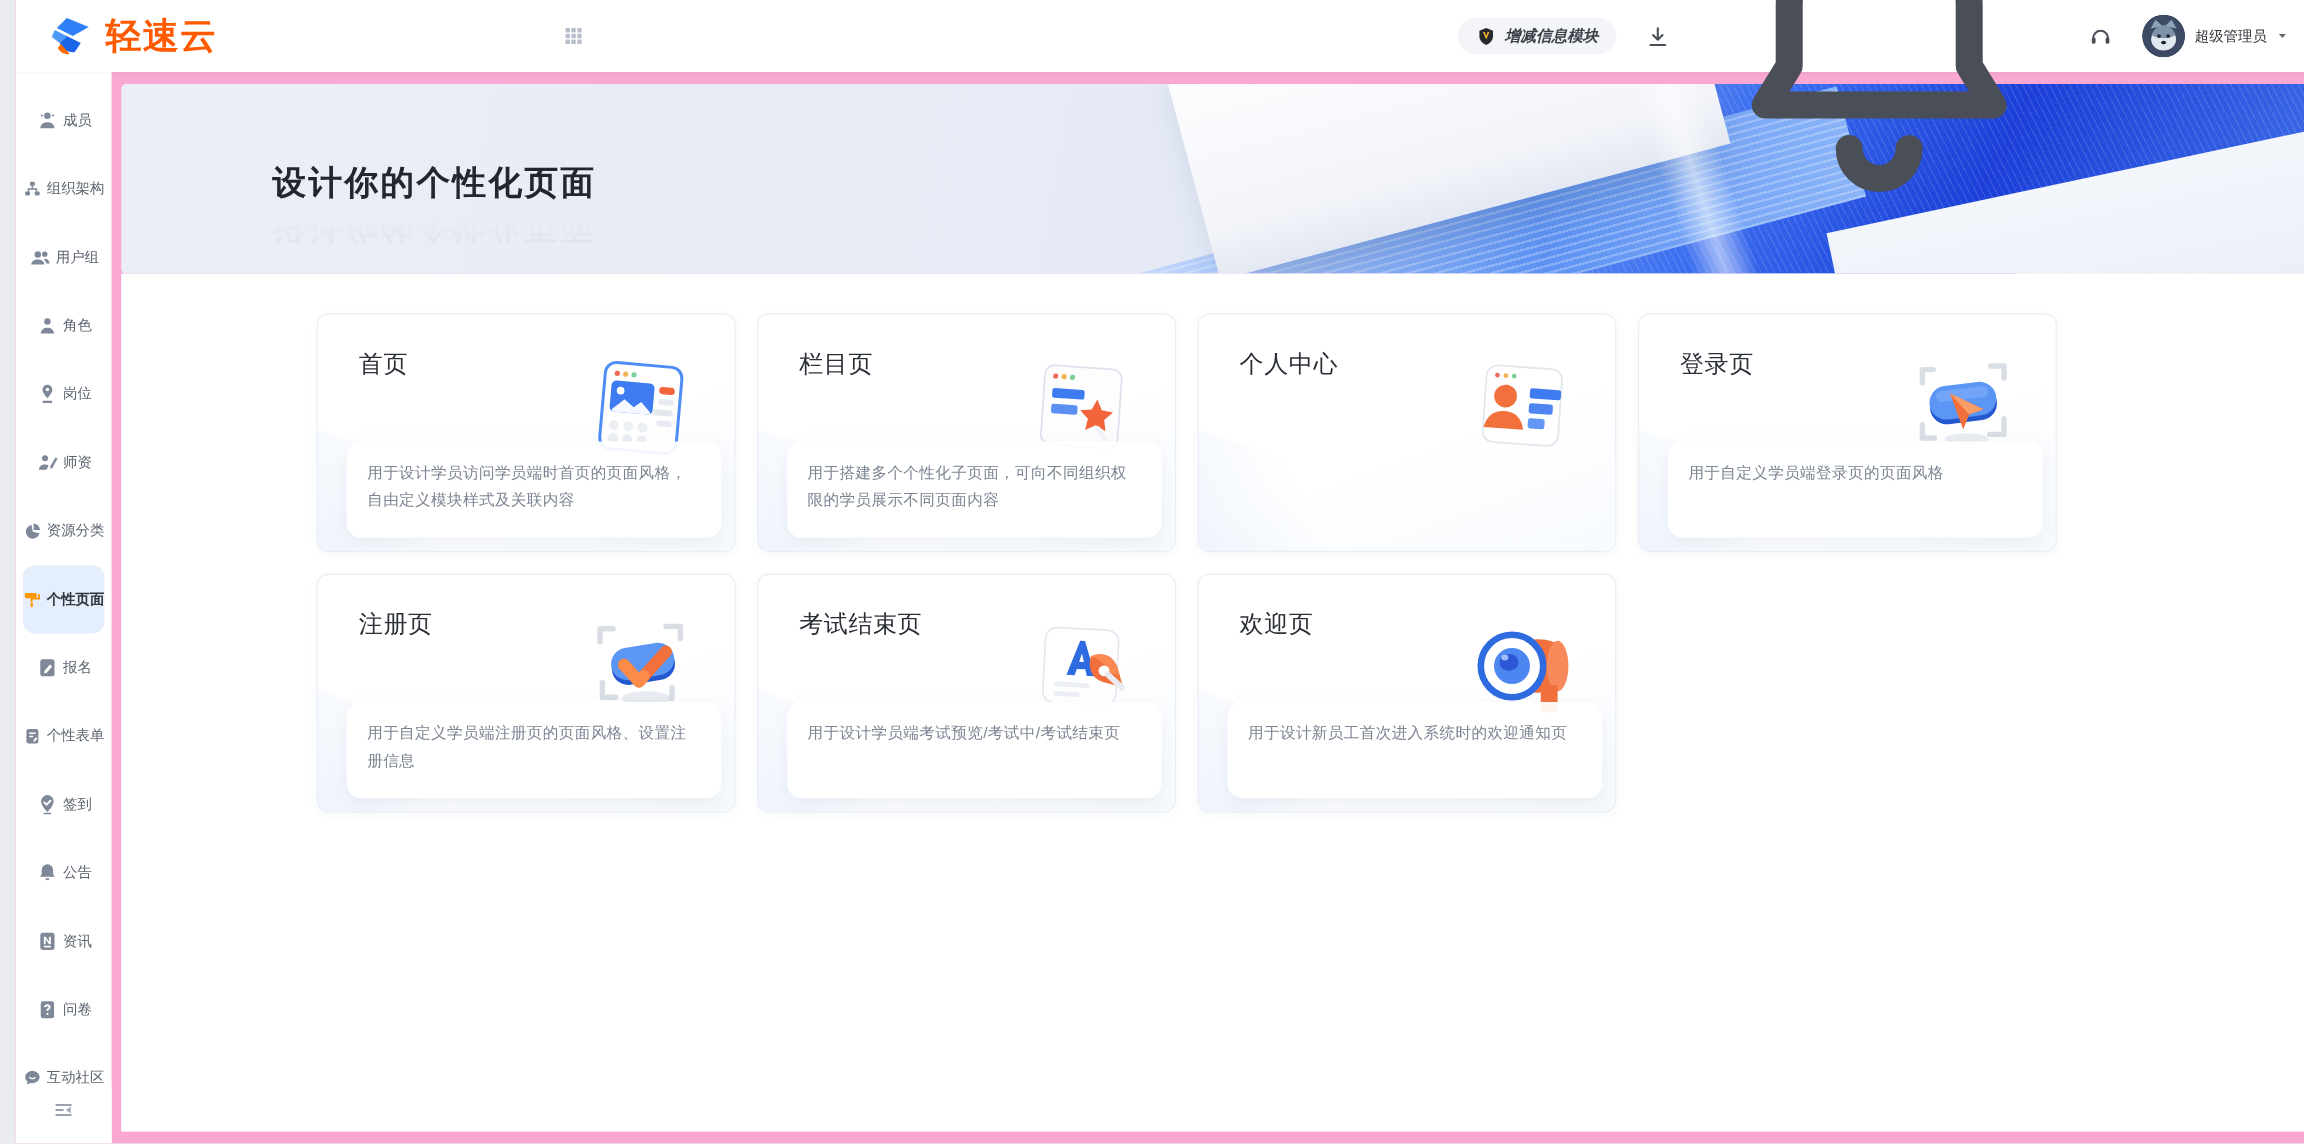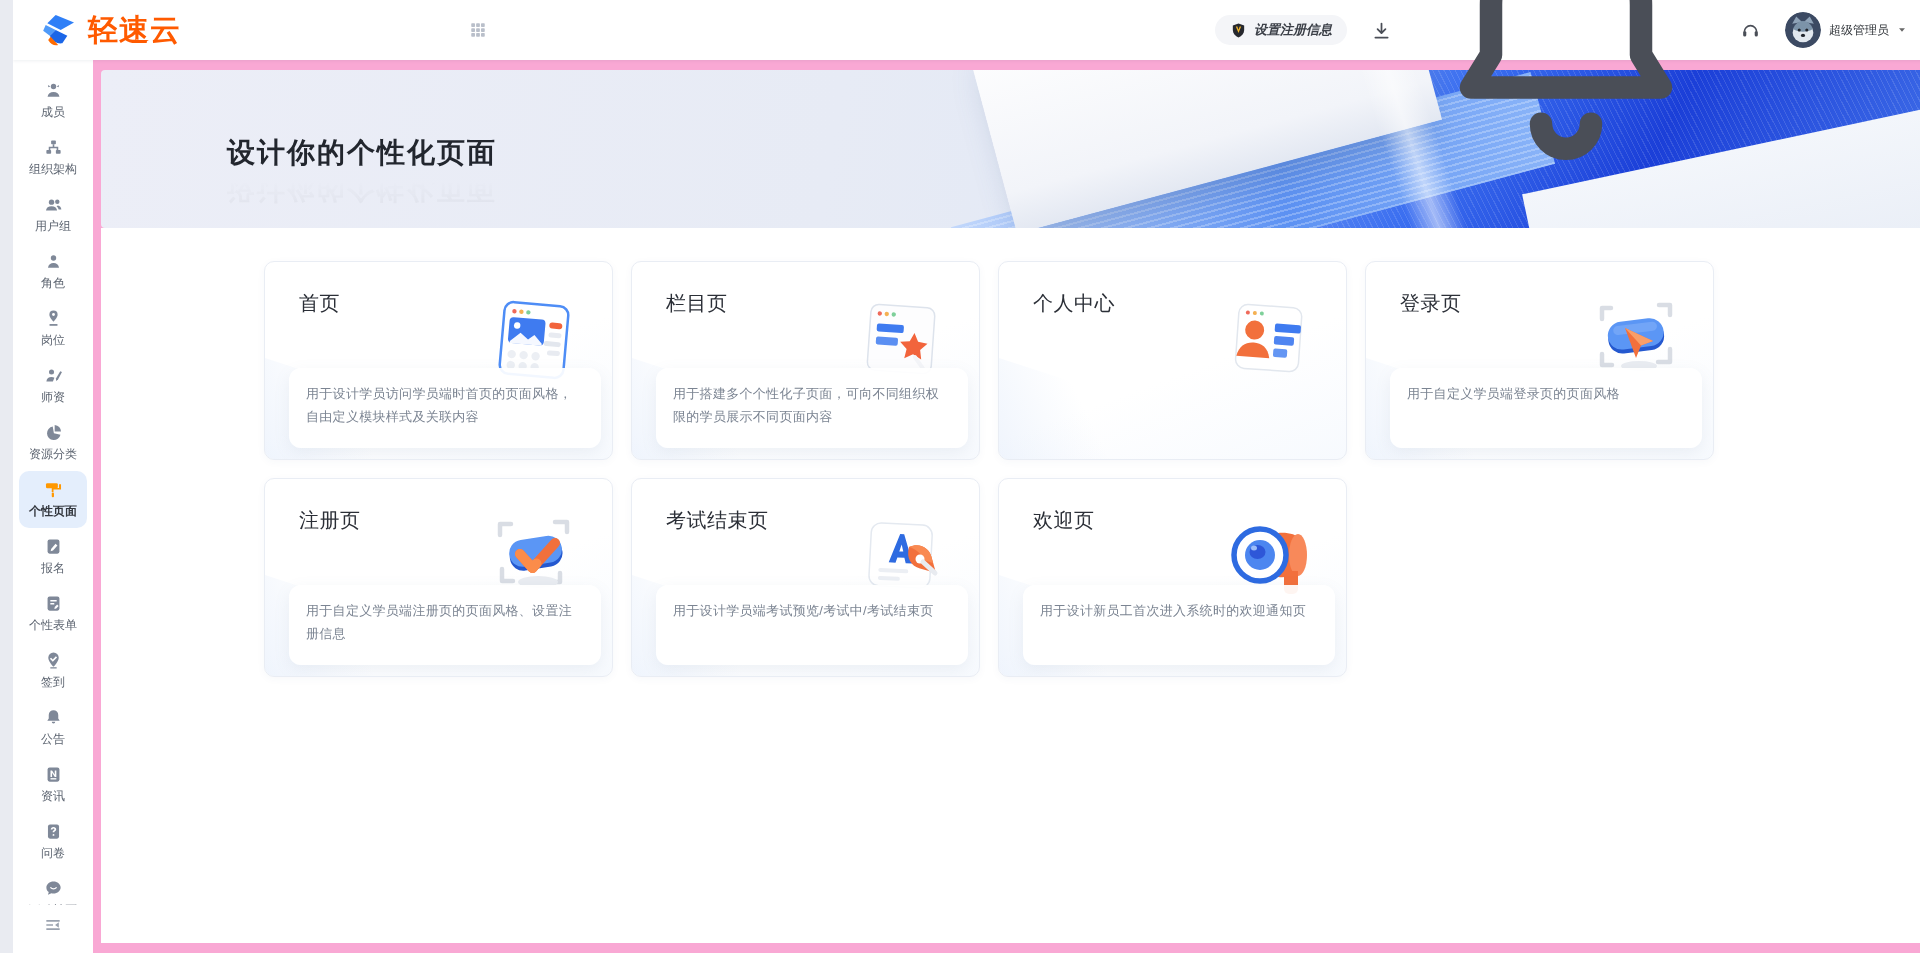--- a/index.html
+++ b/index.html
@@ -25,21 +25,21 @@
   .icon-btn{width:21px;height:21px;color:#4a4e57;cursor:pointer;position:relative;}
   .bell-wrap{position:relative;cursor:pointer;}
   .user{display:flex;align-items:center;gap:8px;cursor:pointer;}
   .avatar{width:36px;height:36px;border-radius:50%;overflow:hidden;flex:0 0 auto;}
   .user-name{font-size:12px;color:#2f3338;}
   .caret{width:10px;height:10px;color:#666;}
 
   
   .sidebar{position:absolute;top:60px;left:0;width:80px;bottom:0;background:#fff;z-index:10;}
   .side-list{padding-top:12px;}
-  .side-item{width:68px;height:57px;margin:0 auto;border-radius:10px;display:flex;flex-direction:column;
+  .side-item{width:68px;height:57px;margin:0 auto;border-radius:10px;display:flex;flex-direction:row;
              align-items:center;justify-content:center;gap:4px;cursor:pointer;color:#7f8898;}
   .side-item .s-icon{width:19px;height:19px;}
   .side-item .s-label{font-size:12px;color:#5c6470;white-space:nowrap;}
   .side-item.active{background:#e4eefc;}
   .side-item.active .s-icon{color:#ff9800;}
   .side-item.active .s-label{color:#33373e;font-weight:bold;}
   .side-footer{position:absolute;bottom:0;left:0;right:0;height:48px;background:#fff;
                display:flex;justify-content:center;align-items:flex-start;padding-top:10px;}
   .collapse-btn{width:20px;height:20px;color:#9aa2af;cursor:pointer;}
 
@@ -134,21 +134,21 @@
       </span>
 
     <div class="nav-right">
       <div class="supplier-badge">
         <span class="shield">
             <svg viewBox="0 0 24 24">
               <path d="M12 2l8 3v6.2c0 5-3.4 8.4-8 10.8-4.6-2.4-8-5.8-8-10.8V5z" fill="#26282e"></path>
               <path d="M8.2 6.5h2.2L12 11l1.6-4.5h2.2L12 15.5z" fill="#f0b32a"></path>
             </svg>
           </span>
-        <span class="s-label">设置注册信息</span>
+        <span class="s-label">增减信息模块</span>
       </div>
       <span class="icon-btn">
           <svg viewBox="0 0 24 24" fill="none" stroke="currentColor" stroke-width="2" stroke-linecap="round" stroke-linejoin="round">
             <path d="M12 4v11m0 0l-4.5-4.5M12 15l4.5-4.5"></path>
             <path d="M5 20h14"></path>
           </svg>
         </span>
       <span class="bell-wrap">
         <span class="icon-btn"><svg viewBox="0 0 24 24" fill="none" stroke="currentColor" stroke-width="1.8" stroke-linejoin="round">
               <path d="M12 4a6 6 0 0 1 6 6v4l1.6 2.6H4.4L6 14v-4a6 6 0 0 1 6-6z"></path>

